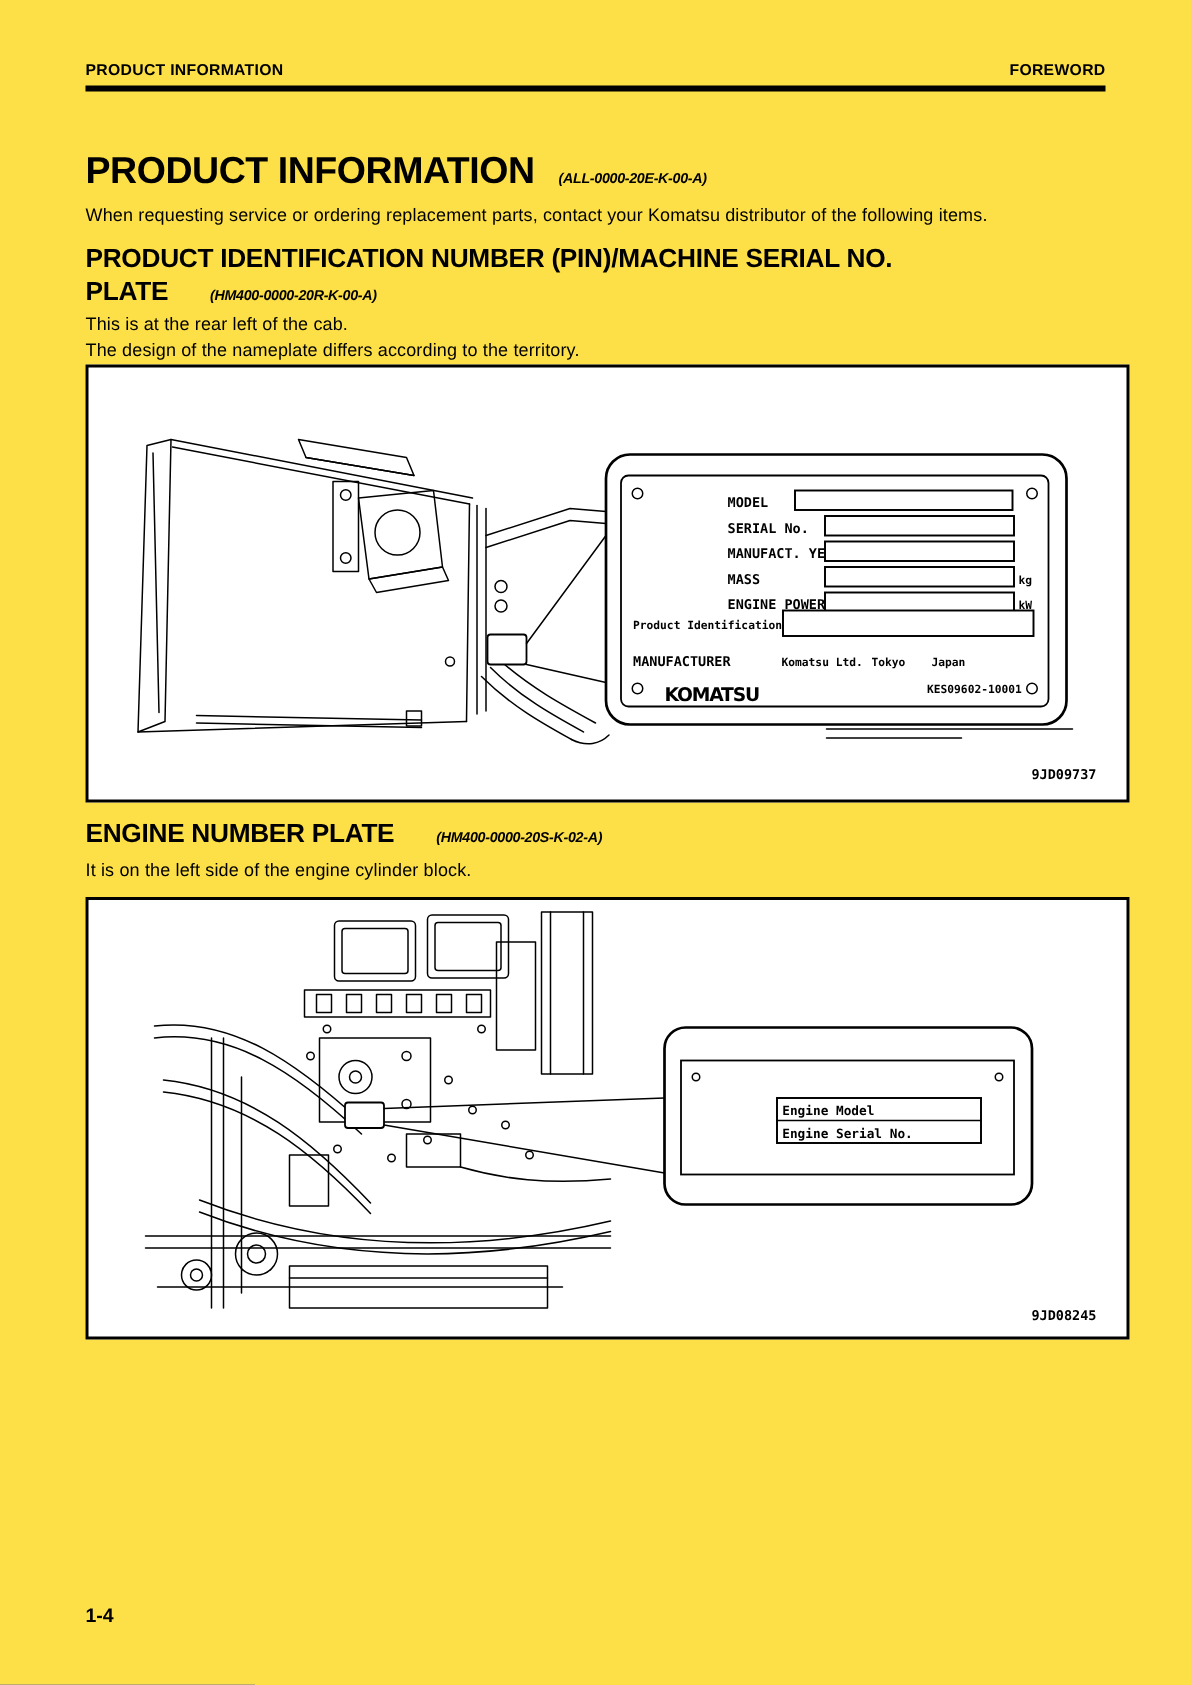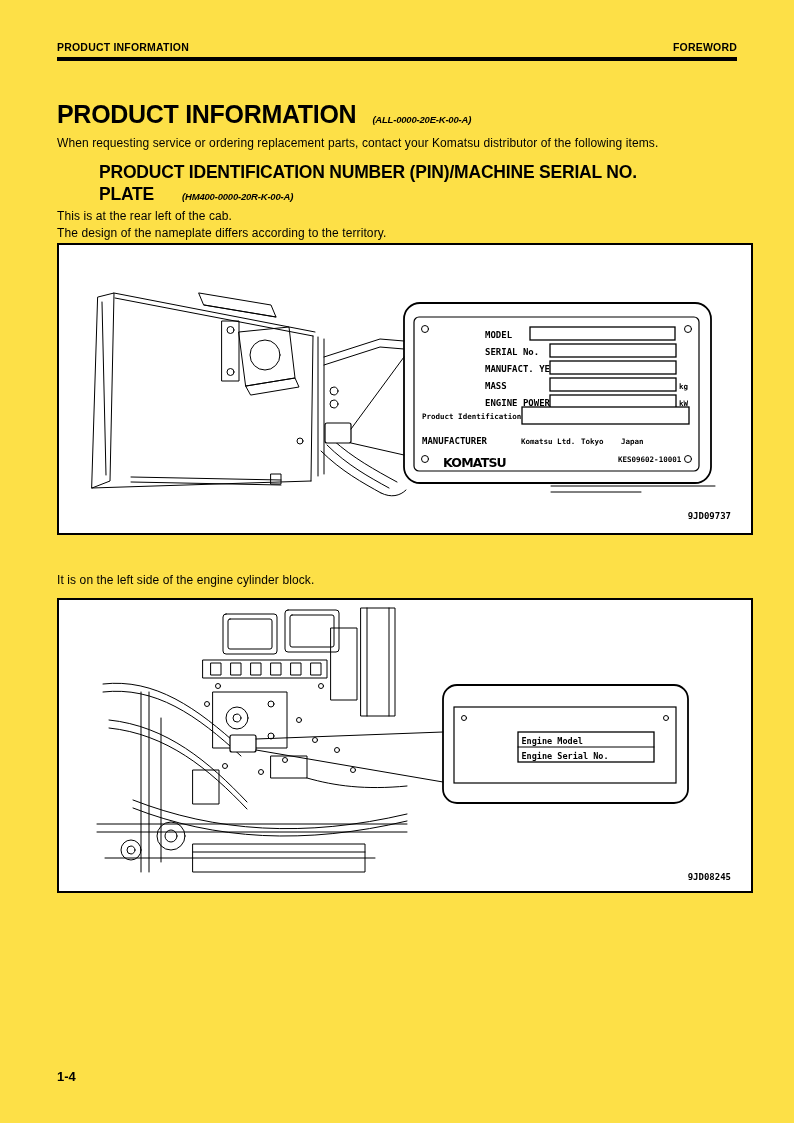--- a/index.html
+++ b/index.html
@@ -15,21 +15,21 @@
   .rule{left:57px;top:57px;width:680px;height:4px;background:#000;}
   .title-row{left:57px;top:100px;display:flex;align-items:baseline;gap:16px;}
   .h1{font-size:25px;font-weight:bold;letter-spacing:-.3px;}
   .code{font-size:9.5px;font-style:italic;font-weight:bold;letter-spacing:-.2px;white-space:nowrap;}
   .intro{left:57px;top:136px;width:690px;font-size:12px;letter-spacing:.1px;}
   .watermark{
     left:116px;top:126px;font-size:29px;color:#3d3d3d;opacity:.8;
     letter-spacing:.5px;white-space:nowrap;z-index:5;
   }
   .h2row{display:flex;align-items:baseline;gap:28px;}
-  .h2{font-size:17.5px;font-weight:bold;letter-spacing:-.2px;margin-left:42px;}
+  .h2{font-size:17.5px;font-weight:bold;letter-spacing:-.2px;}
   .h2a{left:57px;top:161px;width:690px;}
   .h2a .h2{line-height:22px;}
   .para{left:57px;font-size:12px;line-height:16.5px;letter-spacing:.1px;}
   .p1{top:208px;}
   .h2b{left:57px;top:545px;}
   .p2{top:572px;}
   .figure{
     left:57px;border:2px solid #000;background:#fff;padding-left:16px;
   }
   .fig1{top:243px;width:676px;height:288px;}
@@ -163,20 +163,24 @@
         <text class="plate-small" x="546" y="199">Japan</text>
 
         <text class="plate-brand" x="368" y="222">KOMATSU</text>
         <text class="plate-small" x="543" y="217">KES09602-10001</text>
       </g>
 
       <text class="figcode" x="656" y="274" text-anchor="end">9JD09737</text>
     </svg>
   </div>
 
+  <div class="abs h2b h2row">
+    <span class="h2">ENGINE NUMBER PLATE</span>
+    <span class="code">(HM400-0000-20S-K-02-A)</span>
+  </div>
 
   <div class="abs para p2">It is on the left side of the engine cylinder block.</div>
 
   <div class="abs figure fig2">
     <svg width="676" height="291" viewBox="0 0 676 291">
 
       <g class="ln">
 
         <path d="M66,92 L66,272"></path>
           <path d="M74,92 L74,272"></path>

